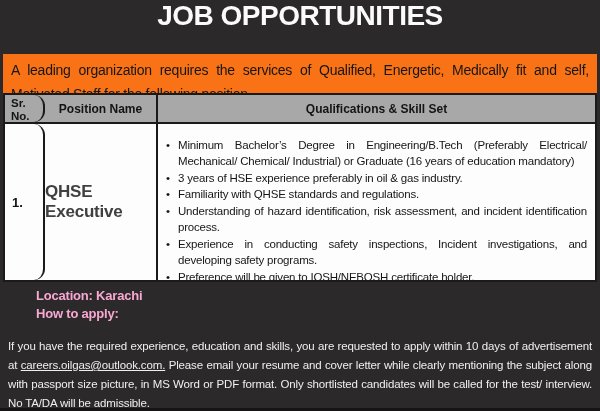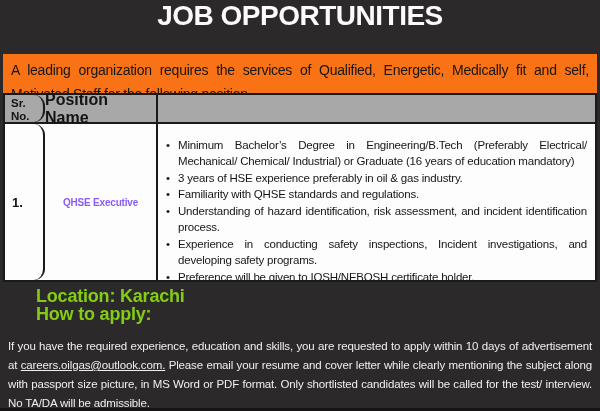--- a/index.html
+++ b/index.html
@@ -74,39 +74,39 @@
   .t-head .cell-sr {
     font-size: 11.5px;
     line-height: 13px;
     padding: 2px 0 0 6px;
   }
   .t-head .cell-pos,
   .t-head .cell-qual {
     display: flex;
     align-items: center;
     justify-content: center;
-    font-size: 16px;
+    font-size: 12px;
   }
 
   .t-body .cell-sr {
     display: flex;
     align-items: center;
     font-weight: bold;
     font-size: 13px;
     color: #141414;
     padding-left: 7px;
   }
   .t-body .cell-pos {
     display: flex;
     align-items: center;
     justify-content: center;
     font-weight: bold;
-    font-size: 10px;
+    font-size: 17px;
     letter-spacing: -0.2px;
-    color: #8b5cf6;
+    color: #404040;
   }
   .t-body .cell-qual {
     padding: 20px 8px 2px 7px;
     display: flex;
     align-items: center;
     overflow: hidden;
   }
   ul.bullets { list-style: none; width: 100%; }
   ul.bullets li {
     position: relative;
@@ -126,23 +126,23 @@
 
   
   .footer {
     height: 127px;
     color: #efefef;
     padding: 5px 8px 0 8px;
     overflow: hidden;
   }
   .footer .f-label {
     font-weight: bold;
-    font-size: 18px;
+    font-size: 13px;
     line-height: 18px;
-    color: #84cc16;
+    color: #f9a8d4;
     letter-spacing: -0.2px;
     padding-left: 28px;
   }
   .footer .apply-text {
     margin-top: 14px;
     font-size: 11.5px;
     line-height: 19px;
     letter-spacing: -0.15px;
     text-align: justify;
   }
@@ -166,20 +166,23 @@
   </div>
 
   <div class="jobs-table">
     <div class="t-row t-head">
       <div class="cell-sr">
         <div>Sr.</div>
         <div>No.</div>
       </div>
       <div class="cell-pos">
         <span>Position Name</span>
+      </div>
+      <div class="cell-qual">
+        <span>Qualifications &amp; Skill Set</span>
       </div>
     </div>
 
     <div class="t-row t-body">
       <div class="cell-sr">
         <span>1.</span>
       </div>
       <div class="cell-pos">
         <span>QHSE Executive</span>
       </div>

